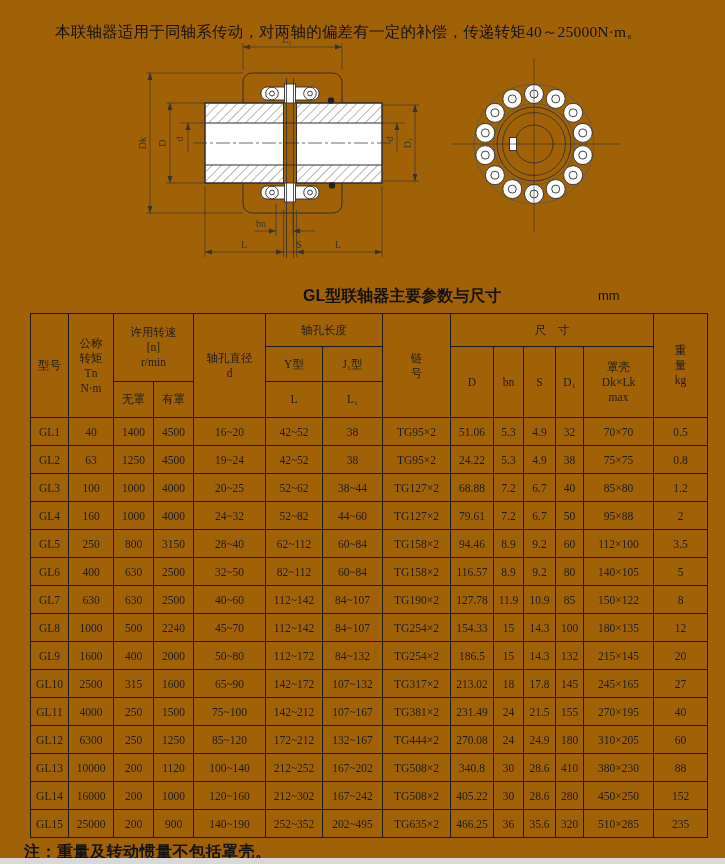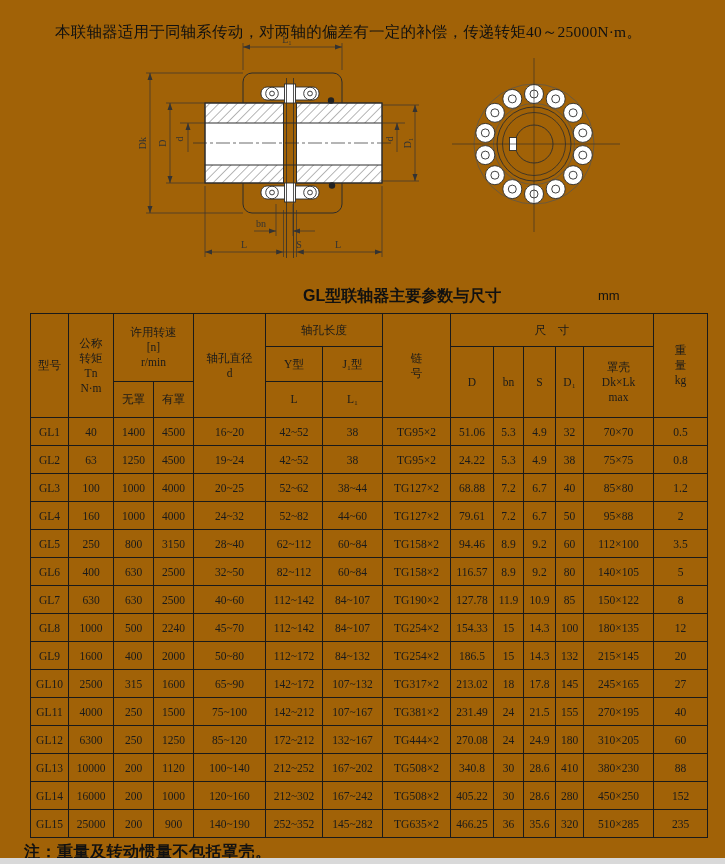--- a/index.html
+++ b/index.html
@@ -464,21 +464,21 @@
           <td>450×250</td>
           <td>152</td>
         </tr>
         <tr>
           <td>GL15</td>
           <td>25000</td>
           <td>200</td>
           <td>900</td>
           <td>140~190</td>
           <td>252~352</td>
-          <td>145~282</td>
+          <td>202~495</td>
           <td>TG635×2</td>
           <td>466.25</td>
           <td>36</td>
           <td>35.6</td>
           <td>320</td>
           <td>510×285</td>
           <td>235</td>
         </tr>
       </tbody>
   </table>

